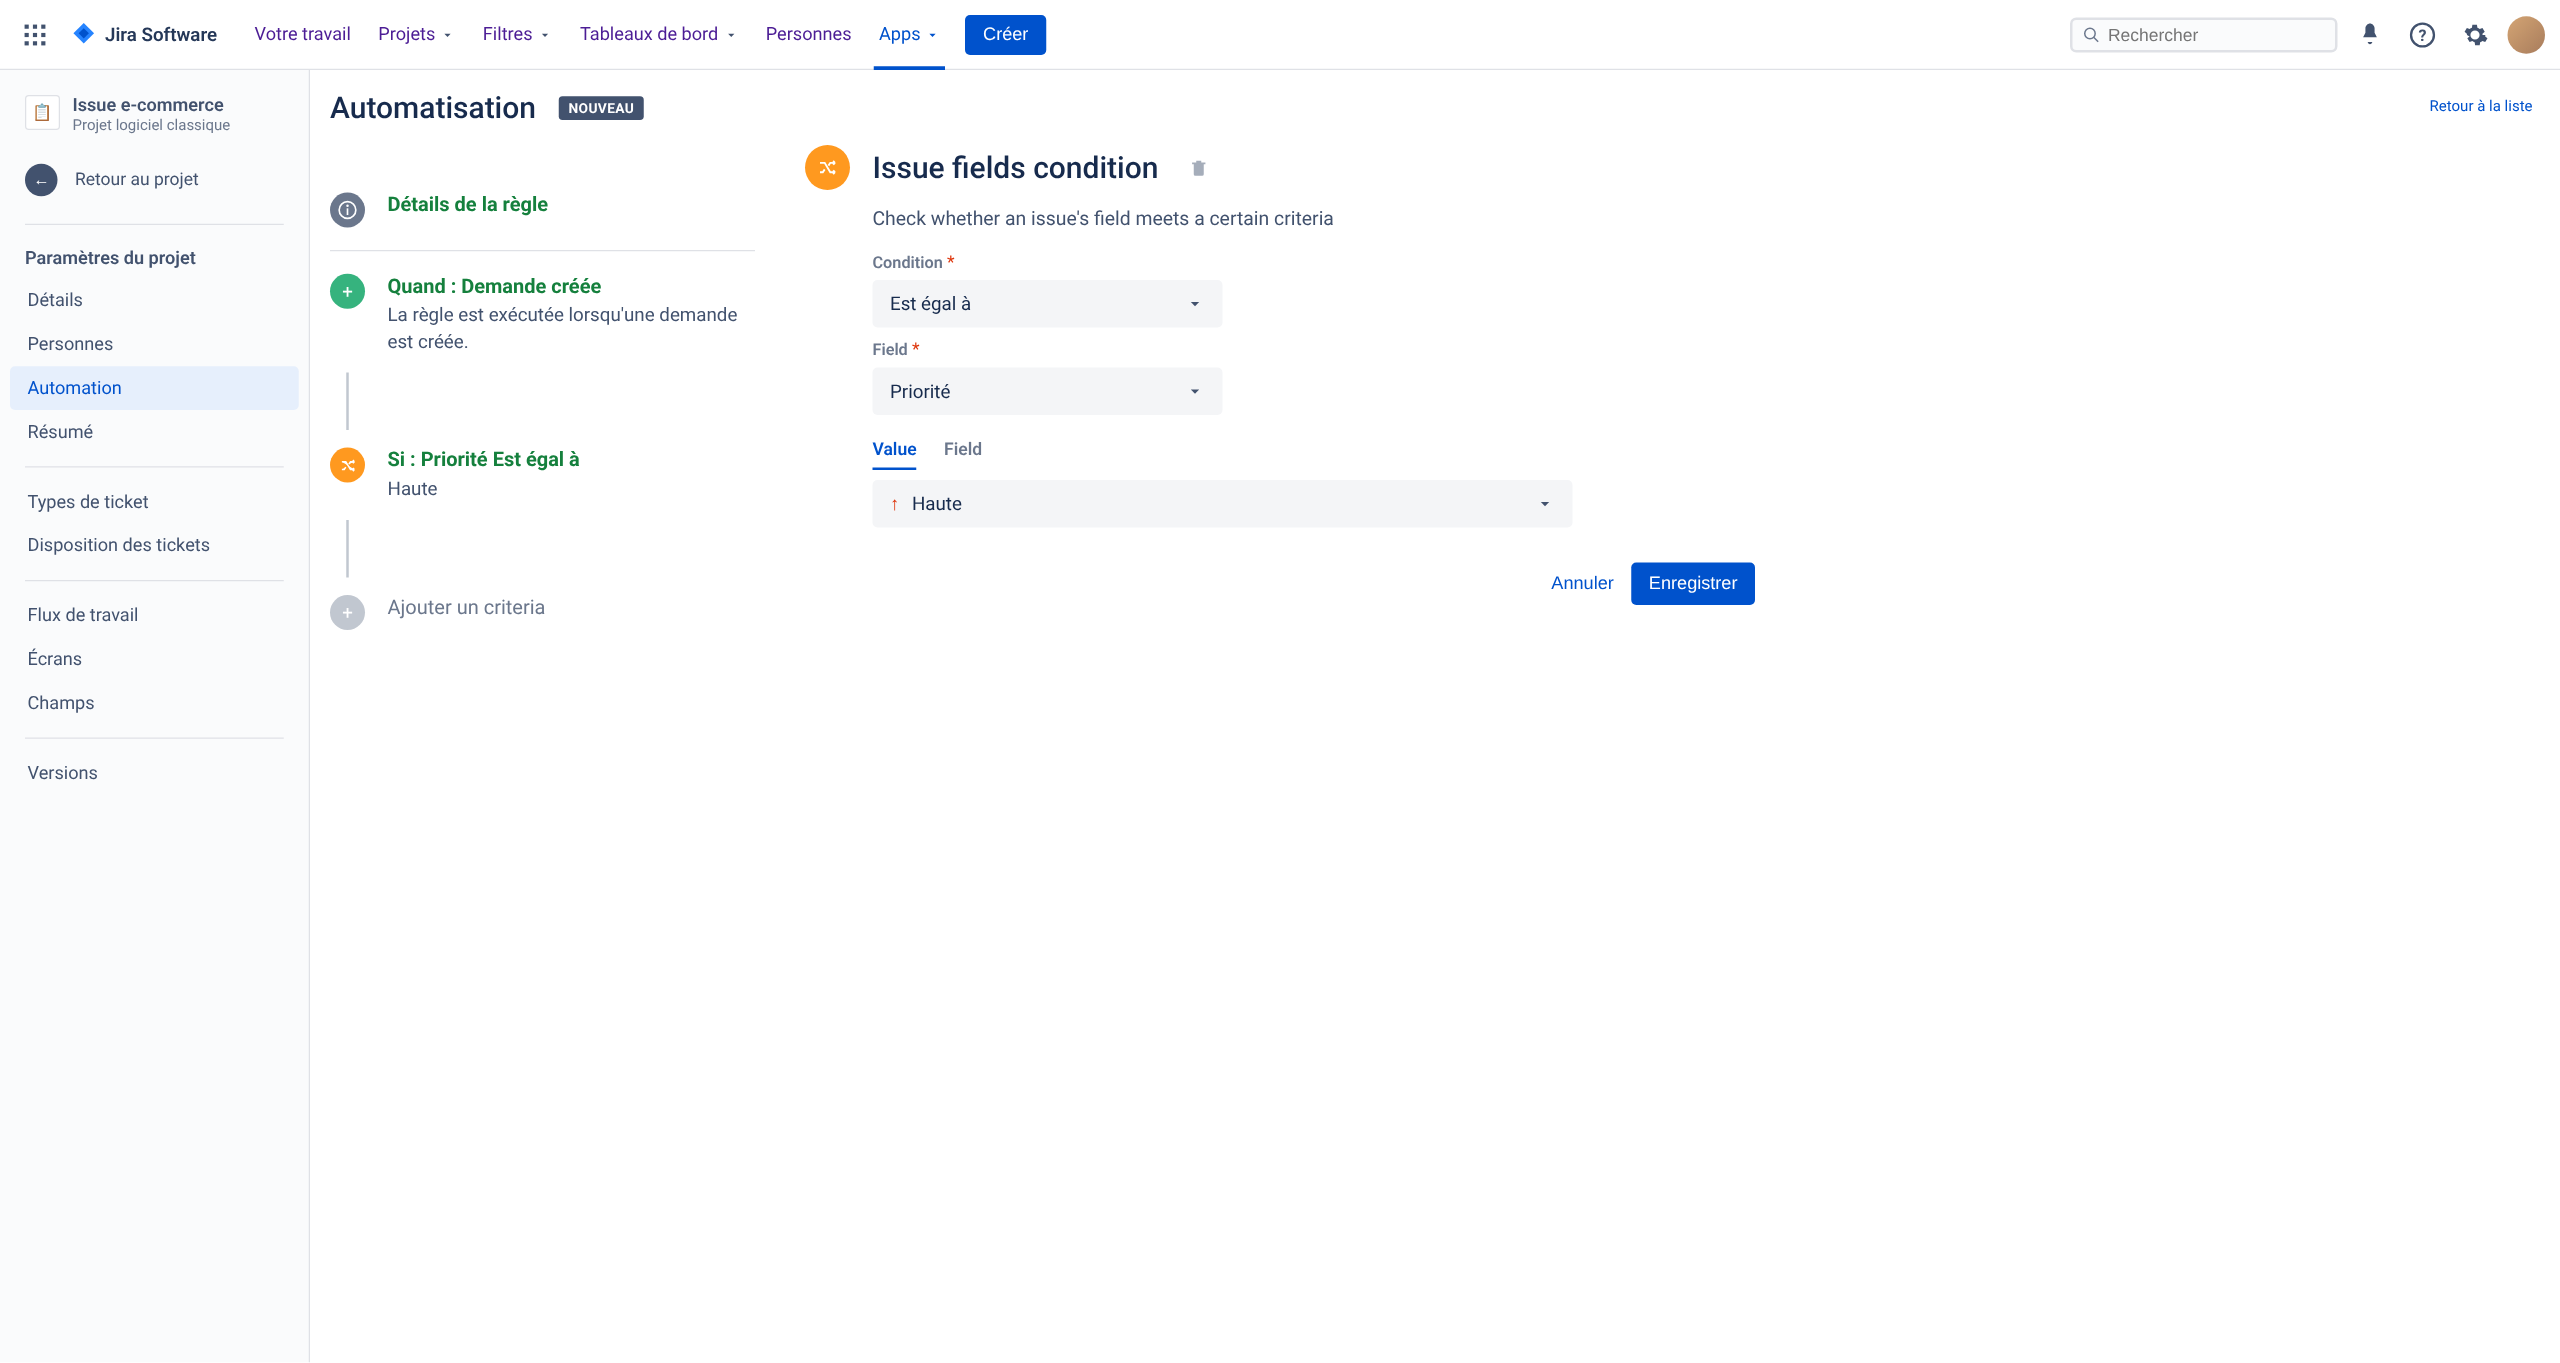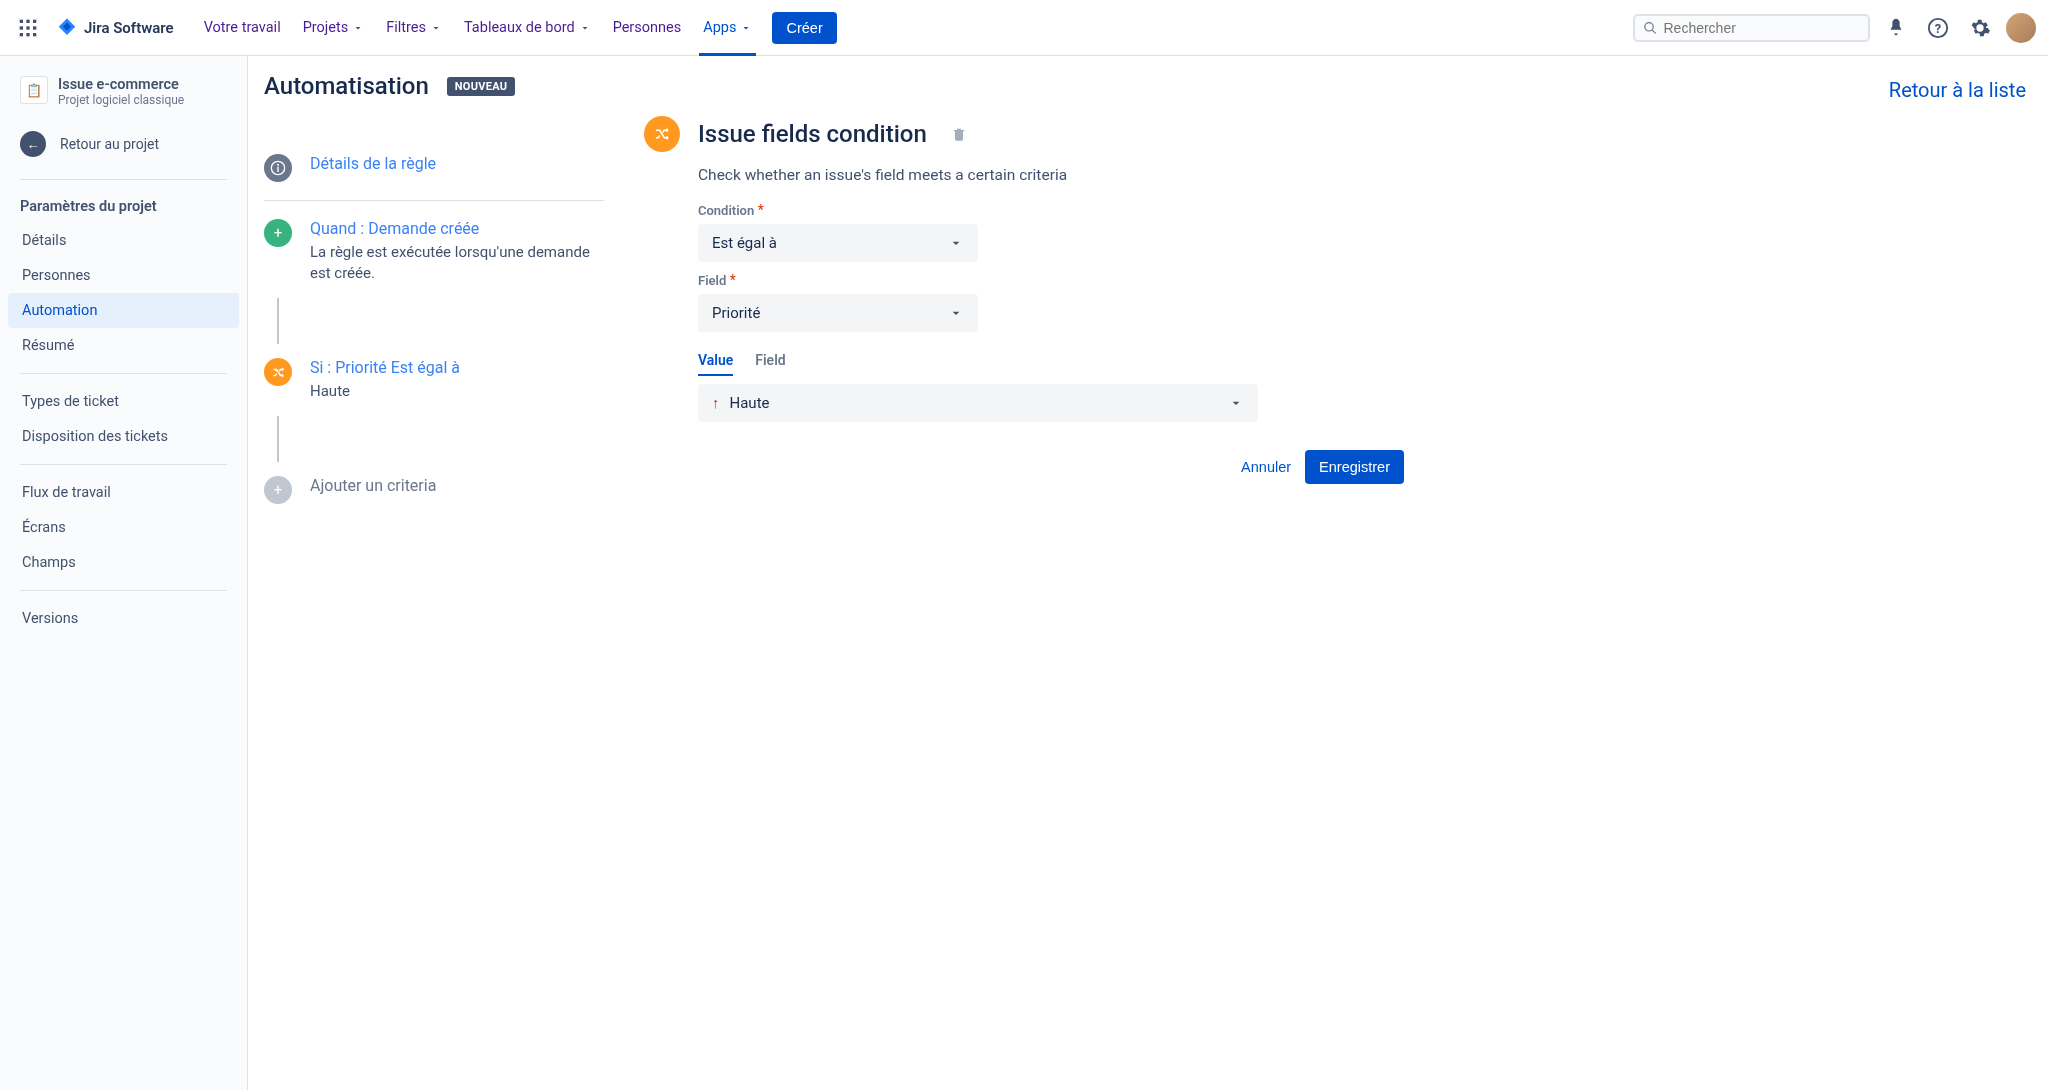--- a/index.html
+++ b/index.html
@@ -9,21 +9,21 @@
 .topnav { height: 56px; border-bottom: 1px solid #DFE1E6; display: flex; align-items: center; padding: 0 12px; gap: 4px; }
 .app-switcher { width: 32px; height: 32px; display: flex; align-items: center; justify-content: center; border-radius: 4px; cursor: pointer; }
 .logo-area { display: flex; align-items: center; gap: 6px; padding: 0 8px; }
 .logo-text { font-weight: 600; font-size: 15px; color: #253858; }
 .nav-items { display: flex; align-items: center; gap: 2px; margin-left: 8px; }
 .nav-item { padding: 8px 10px; color: #4c1d95; cursor: pointer; display: flex; align-items: center; gap: 4px; border-radius: 4px; font-size: 14.5px; }
 .nav-item.active { color: #0052CC; position: relative; }
 .nav-item.active::after { content: ""; position: absolute; bottom: -12px; left: 6px; right: 6px; height: 3px; background: #0052CC; }
 .btn-create { background: #0052CC; color: #fff; border: none; padding: 8px 14px; border-radius: 4px; font-weight: 500; font-size: 14.5px; cursor: pointer; margin-left: 8px; }
 .nav-right { margin-left: auto; display: flex; align-items: center; gap: 10px; }
-.search-box { display: flex; align-items: center; background: #FAFBFC; border: 2px solid #DFE1E6; border-radius: 5px; padding: 4px 8px; width: 237px; }
+.search-box { display: flex; align-items: center; background: #FAFBFC; border: 2px solid #DFE1E6; border-radius: 5px; padding: 4px 8px; width: 214px; }
 .search-box input { border: none; background: transparent; outline: none; font-size: 14px; margin-left: 6px; width: 100%; color: #6B778C; }
 .icon-btn { width: 32px; height: 32px; display: flex; align-items: center; justify-content: center; cursor: pointer; border-radius: 50%; color: #42526E; }
 .avatar { width: 30px; height: 30px; border-radius: 50%; background: linear-gradient(135deg, #d4a574, #a87c5c); cursor: pointer; }
 
 
 .layout { display: flex; height: calc(100vh - 56px); }
 
 
 .sidebar { width: 248px; border-right: 1px solid #DFE1E6; background: #FAFBFC; padding: 20px 8px; overflow-y: auto; }
 .project-header { display: flex; gap: 10px; padding: 0 12px 14px; }
@@ -35,31 +35,31 @@
 .divider { height: 1px; background: #DFE1E6; margin: 10px 12px; }
 .section-title { font-weight: 600; padding: 8px 12px; color: #42526E; font-size: 14.5px; }
 .side-item { padding: 9px 14px; color: #42526E; cursor: pointer; border-radius: 4px; font-size: 14.5px; }
 .side-item.active { background: #E6EFFC; color: #0052CC; }
 
 
 .main { flex: 1; display: flex; padding: 16px 20px 20px 16px; gap: 40px; }
 .page-header { display: flex; align-items: center; gap: 18px; }
 .page-title { font-size: 24px; font-weight: 500; color: #172B4D; }
 .badge { background: #42526E; color: #fff; font-size: 11px; font-weight: 700; padding: 3px 8px; border-radius: 3px; letter-spacing: 0.3px; }
-.return-link { margin-left: auto; color: #0052CC; cursor: pointer; font-size: 20px; }
+.return-link { margin-left: auto; color: #0052CC; cursor: pointer; font-size: 12px; }
 
 .left-col { width: 340px; }
 .rule-list { margin-top: 40px; }
 .rule-item { display: flex; gap: 18px; padding: 14px 0; }
 .rule-icon { width: 28px; height: 28px; border-radius: 50%; display: flex; align-items: center; justify-content: center; color: #fff; flex-shrink: 0; font-size: 15px; }
 .rule-icon.info { background: #6B778C; }
 .rule-icon.green { background: #36B37E; }
 .rule-icon.orange { background: #FF991F; }
 .rule-icon.muted { background: #C1C7D0; }
-.rule-title { font-weight: 400; font-size: 16px; color: #3b82f6; }
+.rule-title { font-weight: 700; font-size: 16px; color: #15803d; }
 .rule-desc { color: #42526E; margin-top: 4px; line-height: 1.4; font-size: 15px; }
 .connector { width: 2px; height: 46px; background: #C1C7D0; margin-left: 13px; }
 .rule-sep { height: 1px; background: #DFE1E6; margin: 4px 0; }
 .add-comp { color: #6B778C; font-size: 16px; }
 
 
 .right-col { flex: 1; padding-top: 44px; max-width: 760px; }
 .cond-header { display: flex; align-items: center; gap: 18px; }
 .cond-icon { width: 36px; height: 36px; border-radius: 50%; background: #FF991F; color: #fff; display: flex; align-items: center; justify-content: center; font-size: 17px; }
 .cond-title { font-size: 24px; font-weight: 500; }

